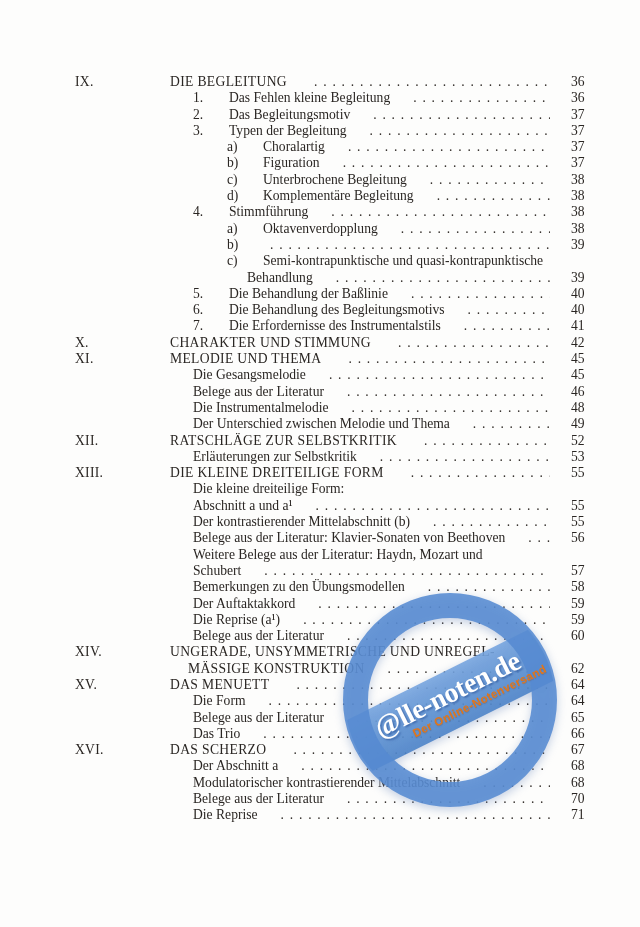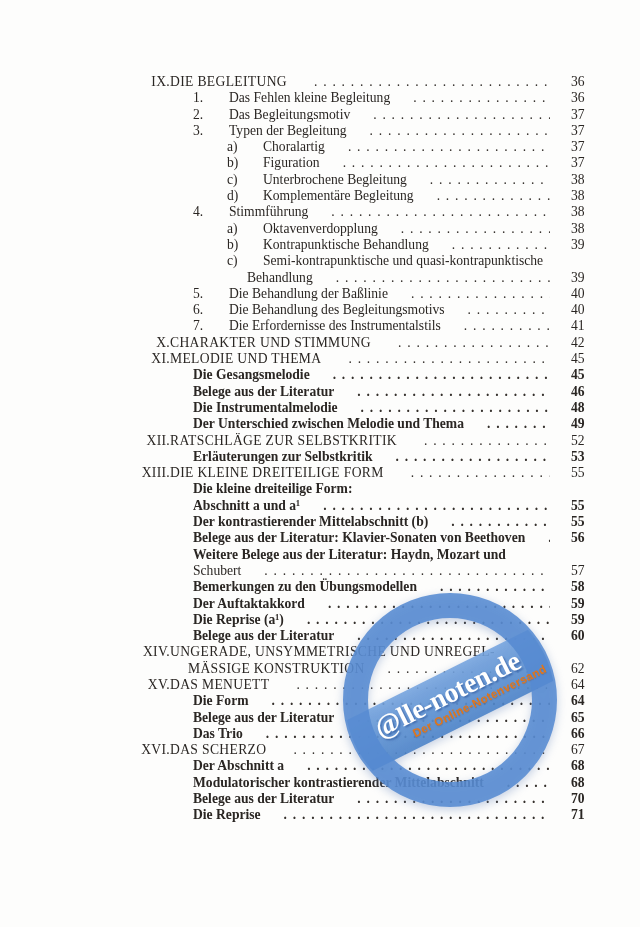--- a/index.html
+++ b/index.html
@@ -28,32 +28,31 @@
   }
   .row {
     display: flex;
     align-items: baseline;
     height: 16.3px;
     white-space: nowrap;
   }
   .numcol {
     flex: 0 0 95px;
     letter-spacing: 0.3px;
-    text-align: right;
   }
   .content {
     flex: 1;
     display: flex;
     align-items: baseline;
     min-width: 0;
     gap: 16px;
   }
   .content.lvl-chapter      { margin-left: 0; }
   .content.lvl-cont-chapter { margin-left: 18px; }
-  .content.lvl-sub          { margin-left: 23px; font-weight: bold; }
+  .content.lvl-sub          { margin-left: 23px; }
   .content.lvl-cont-sub     { margin-left: 23px; }
   .content.lvl-num          { margin-left: 23px; }
   .content.lvl-alpha        { margin-left: 57px; }
   .content.lvl-cont-alpha   { margin-left: 77px; }
   .prefix { flex: 0 0 20px; }
   .label  { flex: none; }
   .lvl-chapter .label, .lvl-cont-chapter .label { letter-spacing: 0.35px; }
   .leader {
     flex: 1;
     overflow: hidden;
@@ -223,21 +222,20 @@
           <span class="prefix">a)</span>
           <span class="label">Oktavenverdopplung</span>
           <span class="leader">. . . . . . . . . . . . . . . . . . . . . . . . . . . . . . . . . . . . . . . . . . . . . . . . . . . . . . . . . . . . . . . . . . . . . . . . . . . . . . . . . . . . . . . . . . . . . . . . . . . . . . . . . . . . . . . . . . . . . . . . </span>
           <span class="pagenum">38</span>
         </span>
       </div>
       <div class="row">
         <span class="numcol"></span>
         <span class="content lvl-alpha">
           <span class="prefix">b)</span>
-          <span class="label">Kontrapunktische Behandlung</span>
           <span class="leader">. . . . . . . . . . . . . . . . . . . . . . . . . . . . . . . . . . . . . . . . . . . . . . . . . . . . . . . . . . . . . . . . . . . . . . . . . . . . . . . . . . . . . . . . . . . . . . . . . . . . . . . . . . . . . . . . . . . . . . . . </span>
           <span class="pagenum">39</span>
         </span>
       </div>
       <div class="row">
         <span class="numcol"></span>
         <span class="content lvl-alpha">
           <span class="prefix">c)</span>
           <span class="label">Semi-kontrapunktische und quasi-kontrapunktische</span>
         </span>

